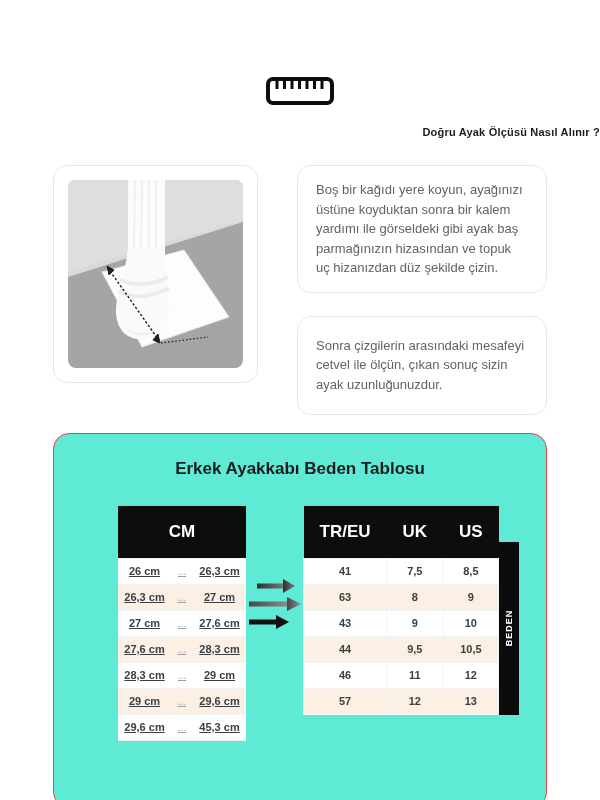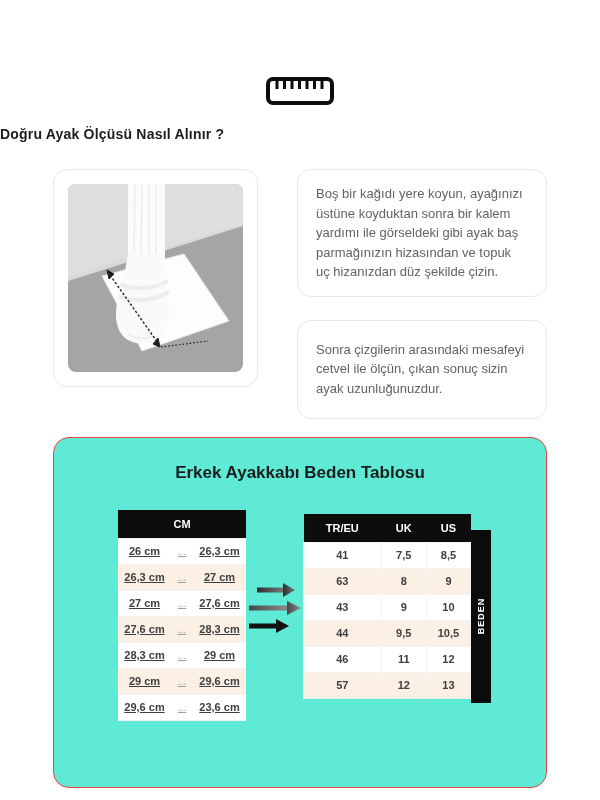--- a/index.html
+++ b/index.html
@@ -8,22 +8,22 @@
     font-family:"Liberation Sans","DejaVu Sans",sans-serif;
     color:#202124;
   }
   .page{width:600px;height:800px;position:relative;}
 
   
   .ruler-wrap{display:flex;justify-content:center;padding-top:76px;}
 
   
   .page-title{
-    margin:20px 0 0 0;text-align:left;
-    font-size:14px;font-weight:bold;color:#1c1c1e;letter-spacing:.2px;
+    margin:20px 0 0 0;text-align:right;
+    font-size:11px;font-weight:bold;color:#1c1c1e;letter-spacing:.2px;
   }
 
   
   .howto{
     width:494px;margin:27px auto 0 auto;
     display:flex;gap:39px;align-items:stretch;
   }
   .photo-card{
     width:205px;height:218px;box-sizing:border-box;flex:none;
     border:1px solid #e9e9eb;border-radius:14px;
@@ -52,35 +52,35 @@
   .section-title{
     margin:0 0 27px 0;text-align:center;
     font-size:17px;font-weight:bold;color:#1c1c1e;
   }
   .tables-row{display:flex;align-items:flex-start;margin-left:64px;}
 
   table{border-collapse:collapse;font-size:11px;font-weight:bold;color:#3c4043;}
   .cm-table{width:128px;flex:none;}
   .intl-table{width:168px;flex:none;}
   th{
-    background:#0d0d0d;color:#ffffff;font-size:11px;font-weight:bold;
-    height:20px;text-align:center;padding:4px;
+    background:#0d0d0d;color:#ffffff;font-size:17px;font-weight:bold;
+    height:20px;text-align:center;padding:16px;
   }
   td{
     height:25px;text-align:center;padding:0;
     border:1px solid #f3f3f3;
   }
   .cm-table td{border-left:none;border-right:none;text-decoration:underline;}
   .cm-table td.sep{color:#9aa0a6;font-weight:normal;font-size:10px;width:22px;}
   tbody tr:nth-child(even) td{background:#fcefe3;}
   tbody tr:nth-child(odd) td{background:#ffffff;}
 
   .arrows-box{width:57px;flex:none;display:flex;justify-content:center;margin-top:72px;}
 
-  .right-wrap{display:flex;align-items:center;}
+  .right-wrap{display:flex;align-items:flex-end;}
   .beden-bar{
     width:20px;height:173px;background:#0b0b0b;margin-top:20px;flex:none;
     display:flex;align-items:center;justify-content:center;
   }
   .beden-bar span{
     transform:rotate(-90deg);white-space:nowrap;
     color:#ffffff;font-size:9px;font-weight:bold;letter-spacing:1px;
   }
 </style>
 </head>
@@ -184,21 +184,21 @@
               <td>29 cm</td>
             </tr>
           <tr>
               <td>29 cm</td>
               <td class="sep">...</td>
               <td>29,6 cm</td>
             </tr>
           <tr>
               <td>29,6 cm</td>
               <td class="sep">...</td>
-              <td>23,6 cm</td>
+              <td>45,3 cm</td>
             </tr>
         </tbody>
       </table>
 
       <div class="arrows-box">
         <svg width="52" height="52" viewBox="0 0 52 52" aria-hidden="true">
           <defs>
             <linearGradient id="g1" x1="0" y1="0" x2="1" y2="0">
               <stop offset="0" stop-color="#2e2e2e"></stop>
                 <stop offset="1" stop-color="#7a7a7a"></stop>

